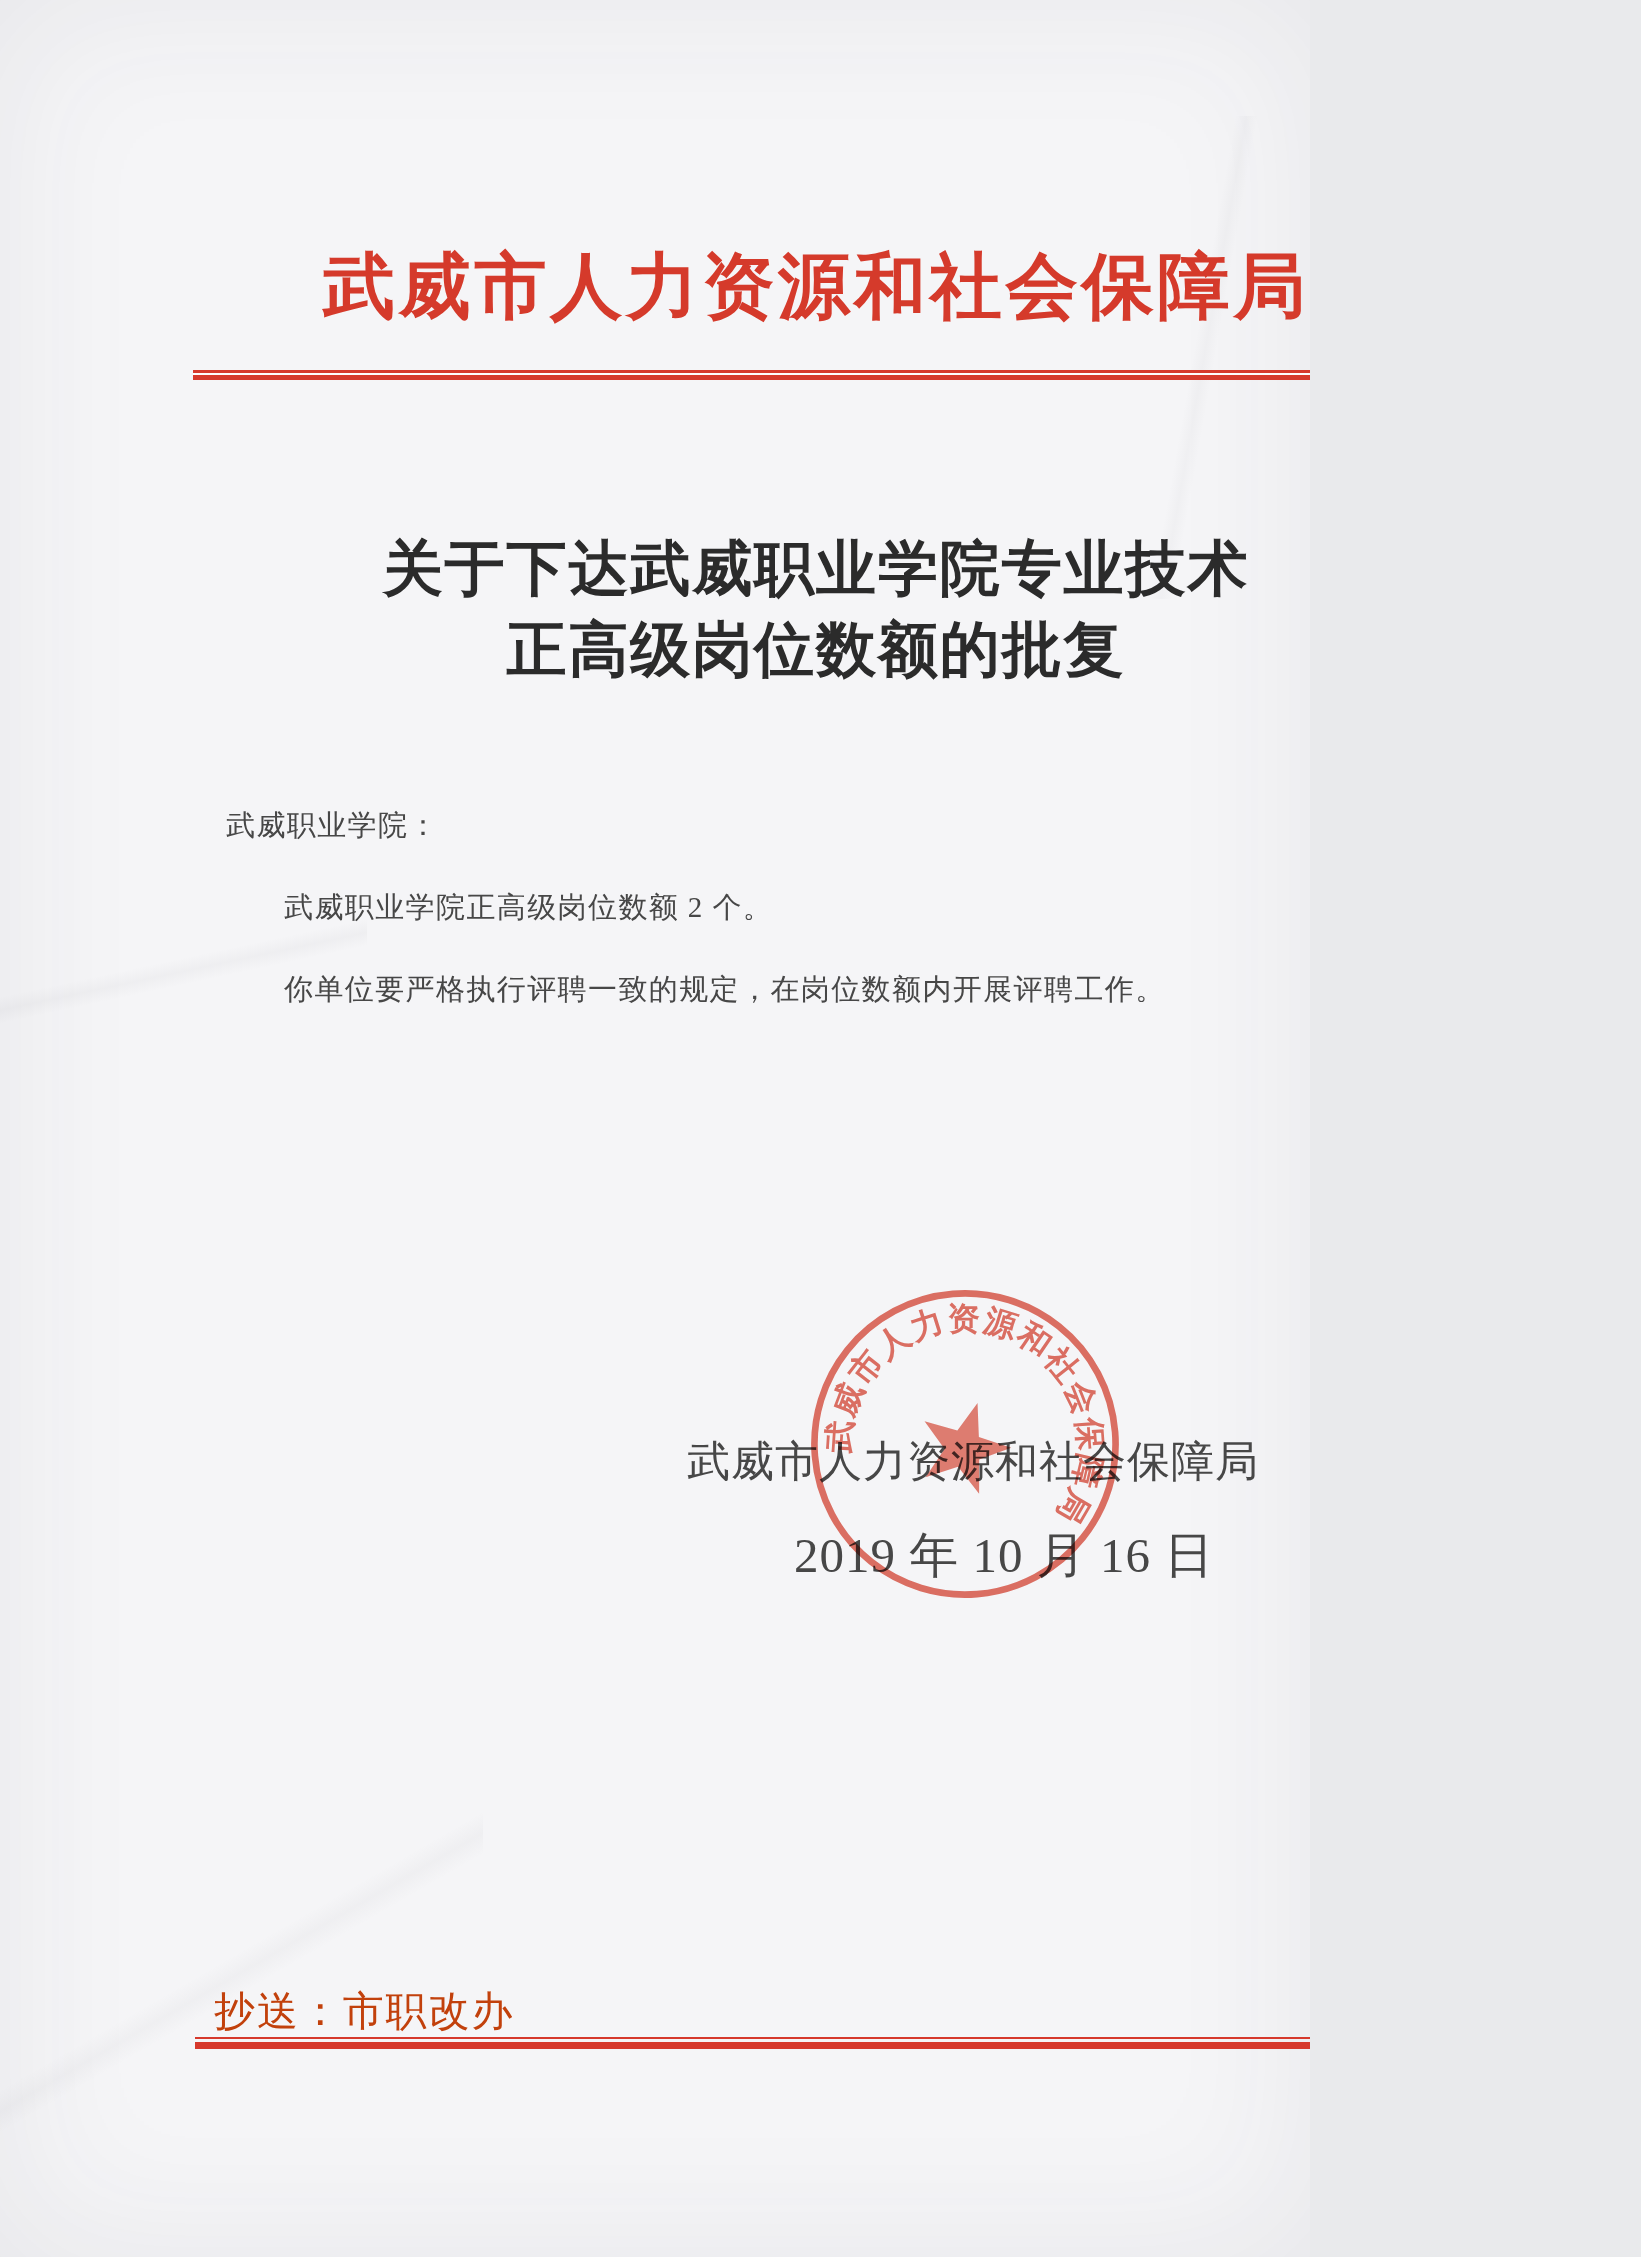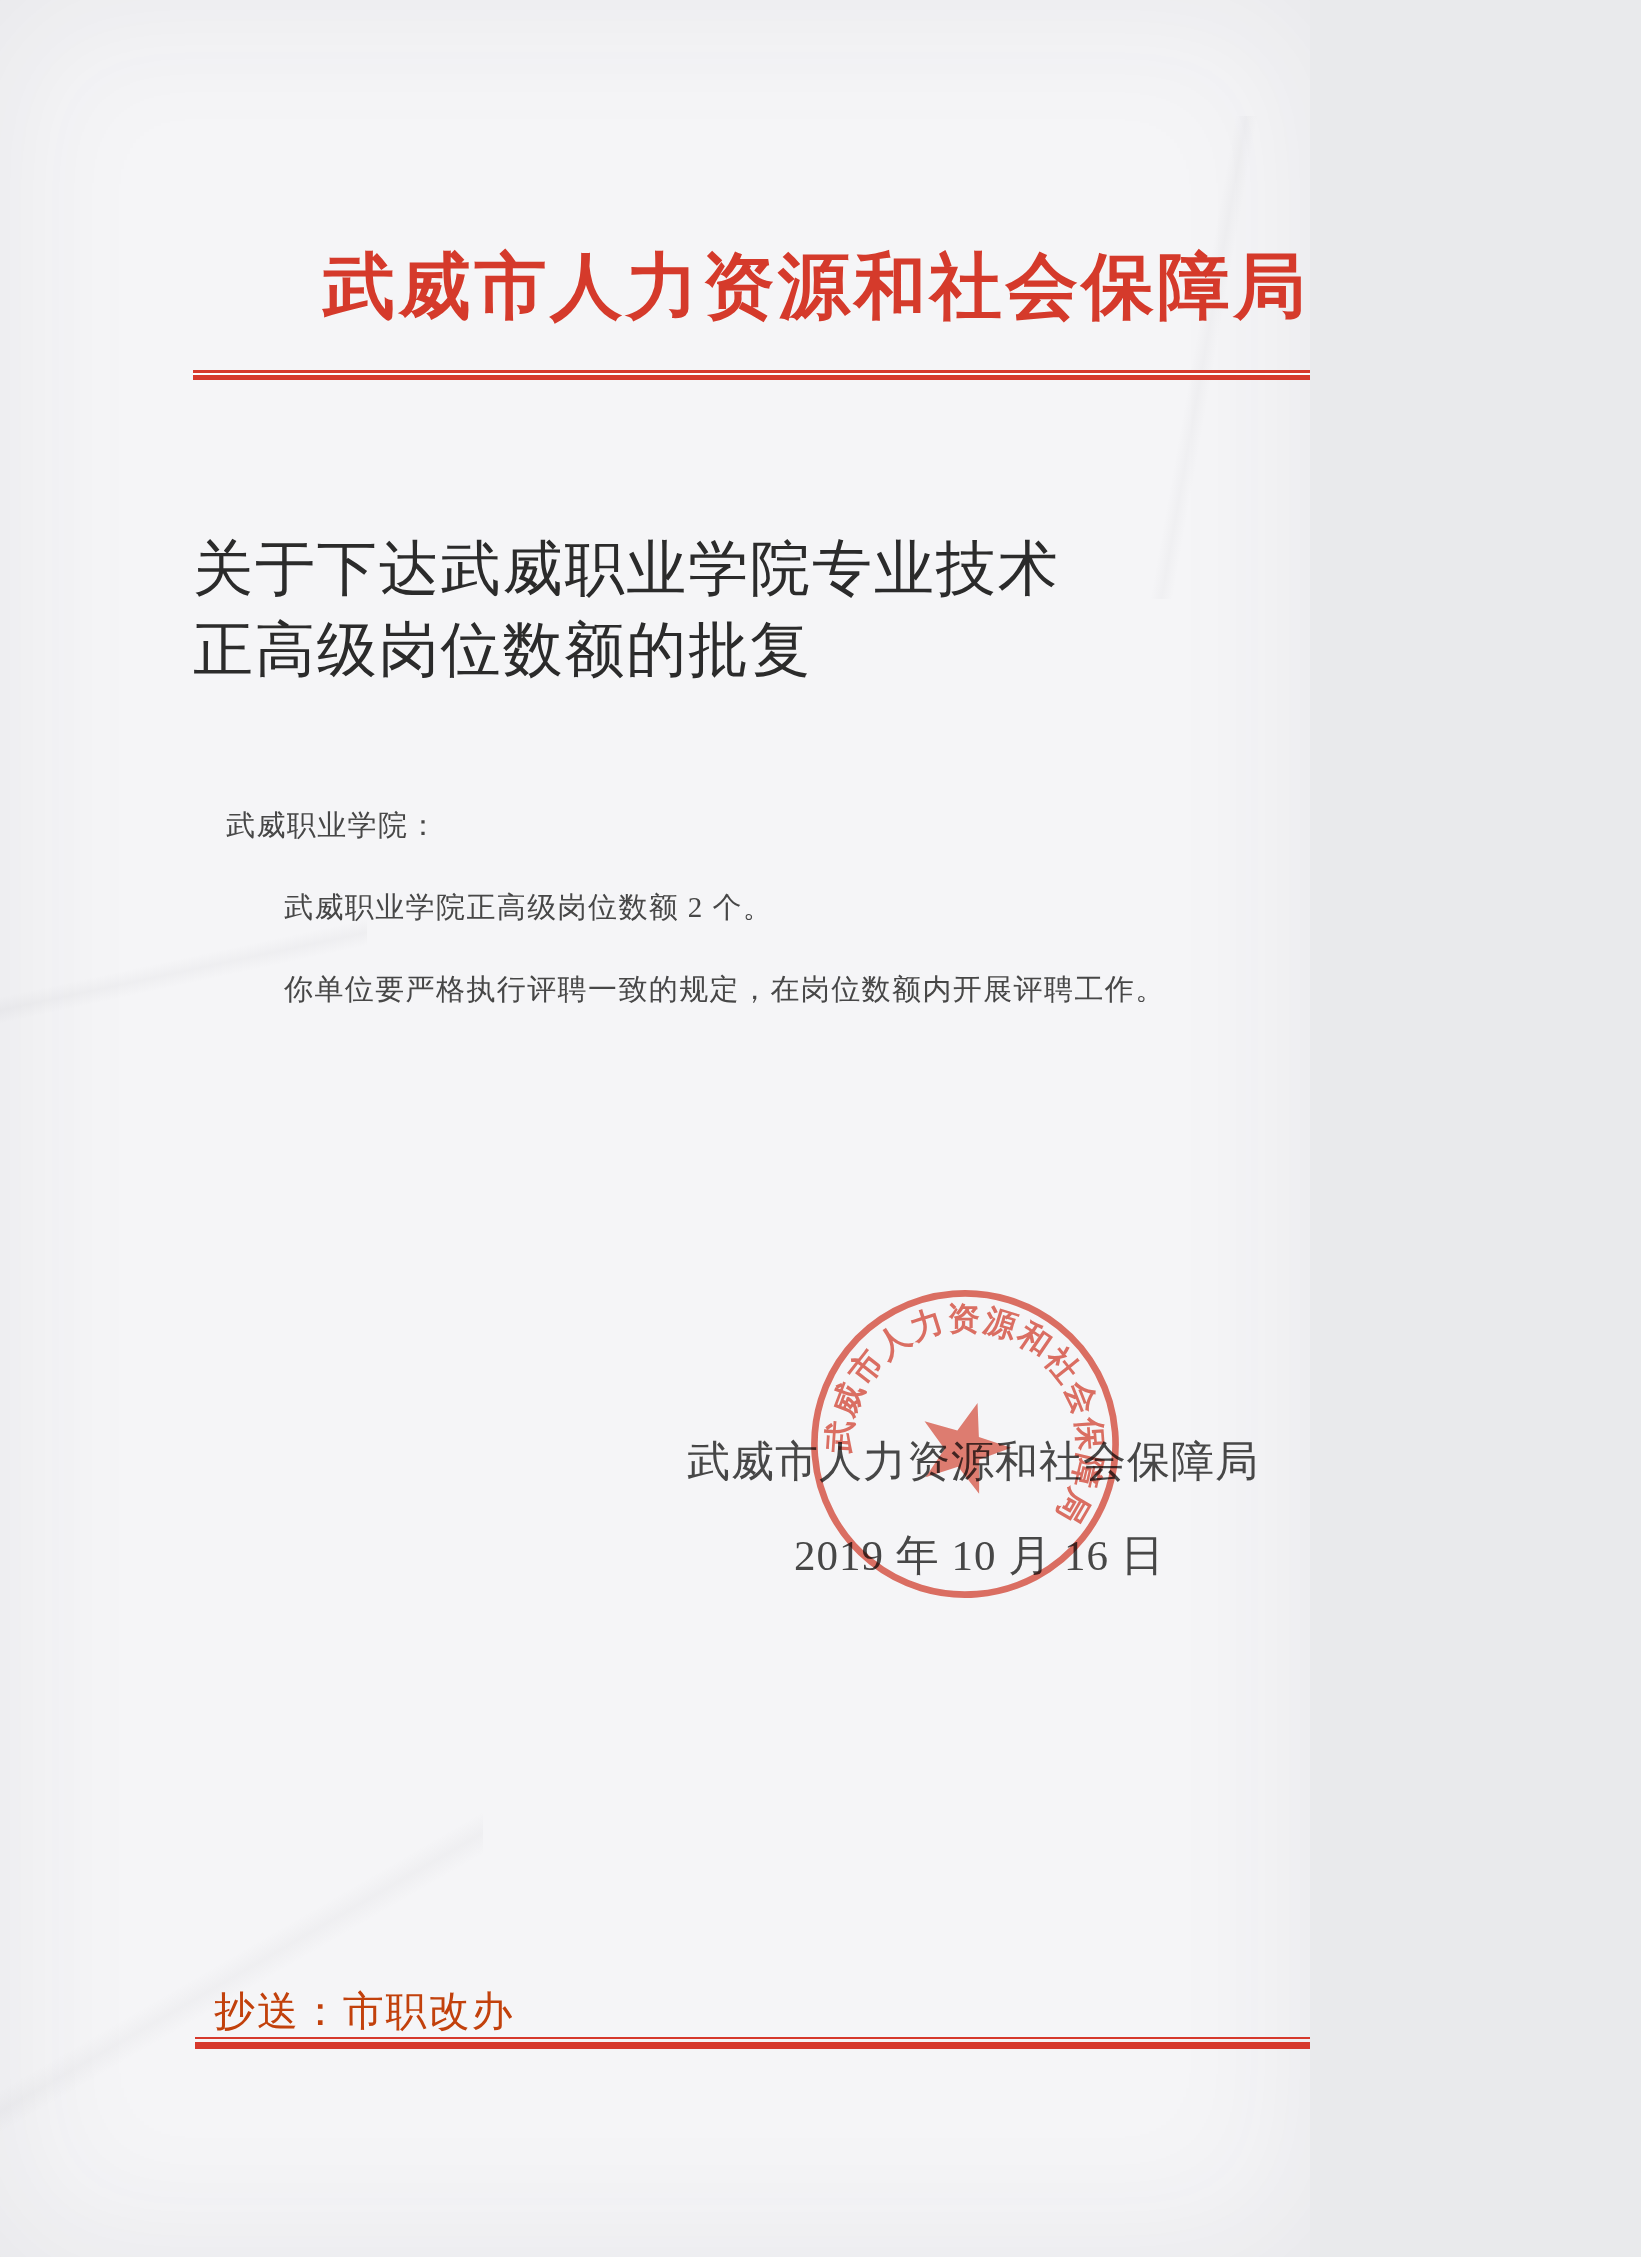--- a/index.html
+++ b/index.html
@@ -40,43 +40,43 @@
   .red-line.top{
     top:370px;height:9.7px;
     background:linear-gradient(to bottom,var(--divider-red) 0 34%,#fdfdfd 34% 50%,var(--divider-red) 50% 100%);
   }
   .red-line.bottom{
     top:2037px;height:11.6px;left:195px;width:1251px;
     background:linear-gradient(to bottom,var(--divider-red) 0 18%,rgba(255,255,255,0) 18% 42%,var(--divider-red) 42% 100%);
   }
   .doc-title{
     position:absolute;left:193px;top:529px;width:1246px;
-    text-align:left;
+    text-align:center;
     font-size:60px;line-height:81px;
-    font-weight:400;
+    font-weight:700;
     letter-spacing:1.9px;
     color:var(--title-black);
   }
   .body-block{
     position:absolute;left:226px;top:784px;width:1170px;
     font-size:29px;line-height:82px;
     letter-spacing:1.4px;
     color:var(--body-text);
     text-align:justify;
   }
   .body-block p{margin:0;}
   .body-block p.para{text-indent:2em;}
   .signature{
     position:absolute;left:687px;top:1437px;
     font-size:43px;line-height:50px;letter-spacing:1px;
     color:var(--body-text);
   }
   .date{
     position:absolute;left:794px;top:1531px;
-    font-size:43px;line-height:50px;letter-spacing:1px;
+    font-size:49px;line-height:50px;letter-spacing:1px;
     color:var(--body-text);
   }
   .stamp{
     position:absolute;left:803px;top:1282px;
     width:324px;height:324px;
     transform:rotate(17deg);
     opacity:.82;
     mix-blend-mode:multiply;
   }
   .stamp-ring{fill:none;stroke:var(--stamp-red);stroke-width:7;}

